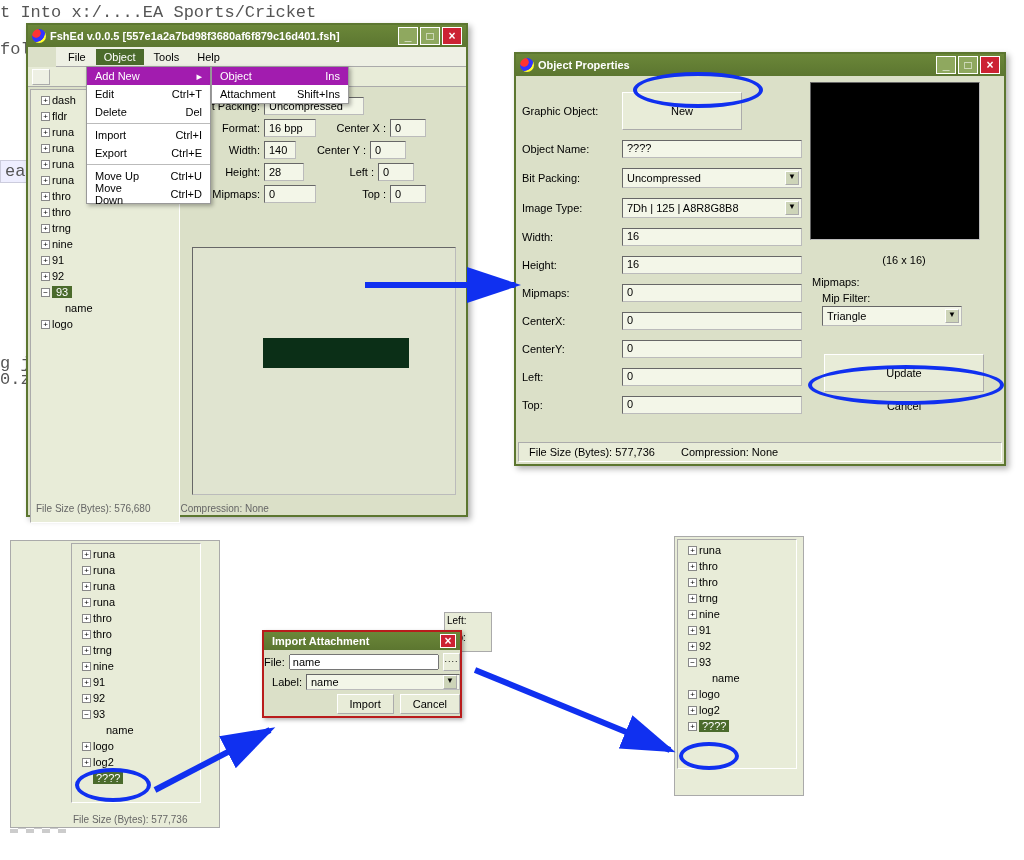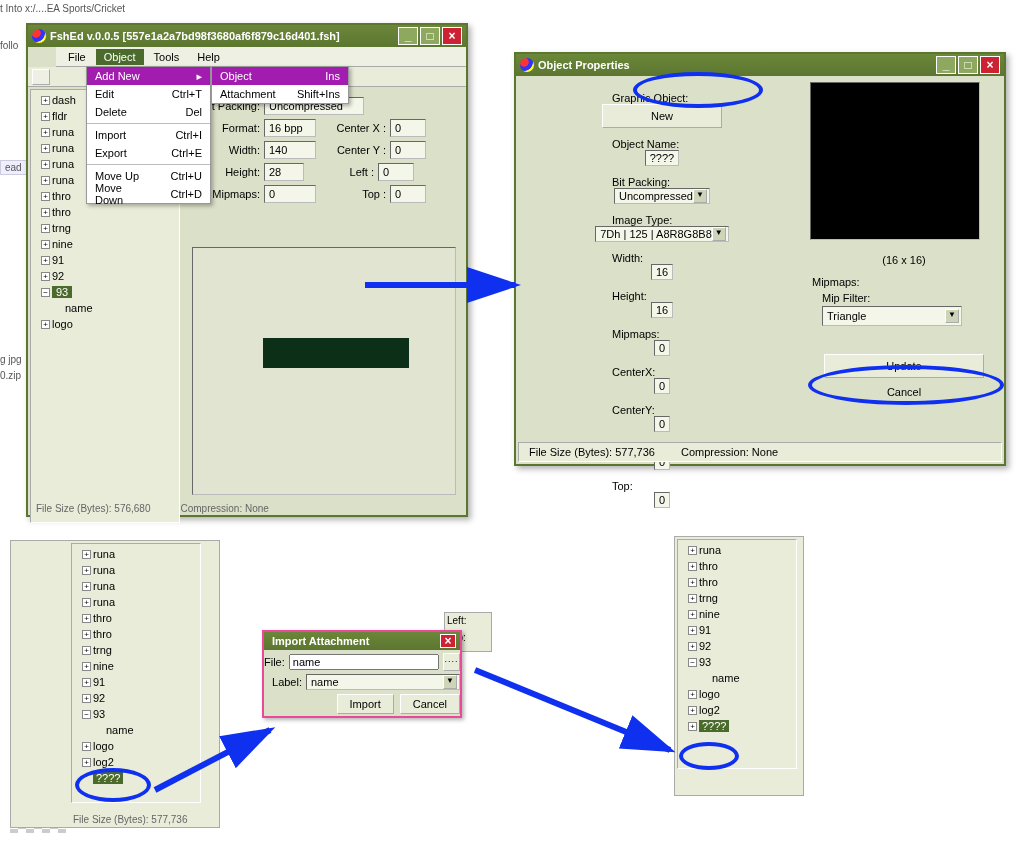--- a/index.html
+++ b/index.html
@@ -128,34 +128,34 @@
     border:1px inset #fff;
     display:flex; align-items:center; padding:0 6px; gap:14px;
     font-size:11px;
   }
 
   
   .win2 { left:514px; top:52px; width:492px; height:414px; }
   .w2body { padding:6px; display:flex; gap:8px; height:370px; }
   .w2col1 { width:280px; }
   .w2col2 { flex:1; }
-  .w2field { display:flex; align-items:center; margin:10px 0;flex-direction:column; }
+  .w2field { display:flex; align-items:center; margin:10px 0; }
   .w2field label { width:100px; }
   .w2field .val {
     flex:1; background:#f3f6e8; border:1px inset #bbb;
     height:18px; padding:1px 4px;
     text-align:left;
   }
   .w2field .val.left { text-align:left; }
   .btn {
     background:#e8ecd8;
     border:1px outset #fff;
     padding:2px 14px;
     font-size:11px;
-    height:24px;
+    height:38px;
   }
   .combo {
     display:flex; align-items:center;
     background:#f3f6e8; border:1px inset #bbb;
     height:20px; padding:0 2px 0 4px;
     font-size:11px;
   }
   .combo .arr {
     width:14px; height:14px;
     background:#cdd4b8; border:1px outset #fff;
@@ -185,21 +185,21 @@
     border:1px solid #aaa;
   }
   .bp1 { left:10px; top:540px; width:210px; height:288px; }
   .bp3 { left:674px; top:536px; width:130px; height:260px; }
 
   .dlg {
     position:absolute;
     left:262px; top:630px;
     width:200px; height:88px;
     background:#dbe0c8;
-    border:2px solid #ec4899;
+    border:2px solid #b91c1c;
     box-shadow:2px 2px 4px rgba(0,0,0,0.3);
   }
   .dlg .titlebar { height:18px; font-size:11px; }
   .dlg .body { padding:0; }
   .dlg .row { display:flex; align-items:center; margin:3px 0; }
   .dlg .row label { width:38px; text-align:right; margin-right:4px; }
   .dlg .row input, .dlg .row .combo { flex:1; }
   .dlg .btns { display:flex; justify-content:flex-end; gap:6px; margin-top:4px; }
   .dlg .btn { padding:1px 12px; height:20px; }
   .browse { width:32px; height:18px; background:#e8ecd8; border:1px outset #fff; margin-left:4px; font-size:9px; text-align:center; letter-spacing:1px; }
@@ -210,21 +210,22 @@
     border:4px solid #1030f0;
     border-radius:50%;
     pointer-events:none;
   }
   svg.arrow { position:absolute; pointer-events:none; }
 
   
   .bgtext {
     position:absolute;
     color:#555;
-    font-size:10px;
+    font-size:17px;
+    font-family:Liberation Mono, monospace;
   }
   .checker {
     position:absolute;
     background-image:
       linear-gradient(45deg,#ccc 25%,transparent 25%),
       linear-gradient(-45deg,#ccc 25%,transparent 25%),
       linear-gradient(45deg,transparent 75%,#ccc 75%),
       linear-gradient(-45deg,transparent 75%,#ccc 75%);
     background-size:16px 16px;
     background-position:0 0,0 8px,8px -8px,-8px 0;
@@ -329,21 +330,21 @@
           <input style="width: 100px;" value="Uncompressed">
         </div>
       <div class="field">
         <label>Format:</label>
           <input style="width: 52px;" value="16 bpp">
         <label style="width:70px">Center X :</label>
           <input style="width: 36px;" value="0">
       </div>
       <div class="field">
         <label>Width:</label>
-          <input style="width: 52px;" value="140">
+          <input style="width: 32px;" value="140">
         <label style="width:70px">Center Y :</label>
           <input style="width: 36px;" value="0">
       </div>
       <div class="field">
         <label>Height:</label>
           <input style="width: 40px;" value="28">
         <label style="width:70px">Left :</label>
           <input style="width: 36px;" value="0">
       </div>
       <div class="field">

